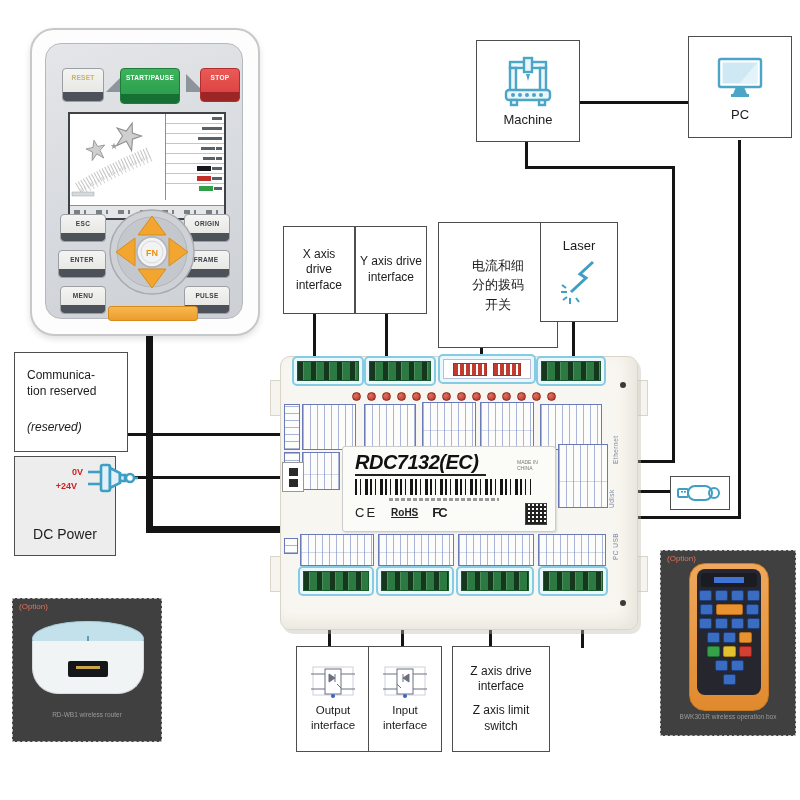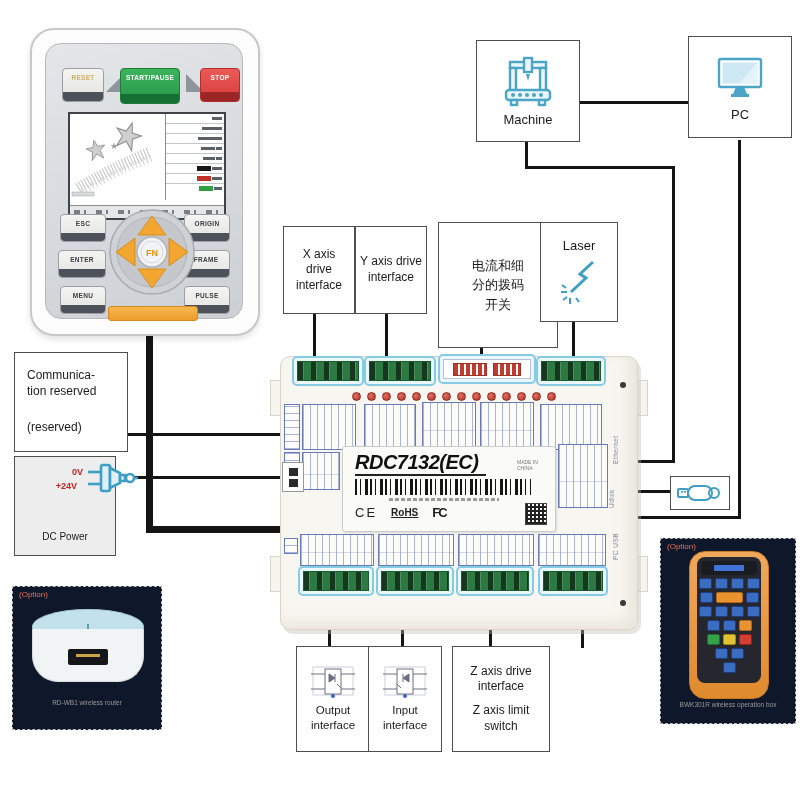--- a/index.html
+++ b/index.html
@@ -9,21 +9,21 @@
   
   .wire{position:absolute;background:#141414;z-index:1;}
   .wire.h{height:3px;} .wire.v{width:3px;}
   .wire.th-v{width:7px;} .wire.th-h{height:7px;}
   
   .node{position:absolute;background:#fff;border:1.5px solid #4e4e4e;z-index:3;
         display:flex;flex-direction:column;align-items:center;justify-content:center;
         text-align:center;font-size:12px;line-height:1.3;gap:4px;}
   .node .cap13{font-size:13px;}
   
-  .optbox{position:absolute;border:1.5px dashed #bdbdbd;background:#0f172a;z-index:3;}
+  .optbox{position:absolute;border:1.5px dashed #bdbdbd;background:#404040;z-index:3;margin-top:12px;}
   .opt-tag{position:absolute;left:6px;top:3px;font-size:8px;color:#e0715a;}
   .opt-cap{position:absolute;left:2px;right:2px;text-align:center;font-size:6.5px;color:#9a9a9a;}
   
   .p-outer{position:absolute;left:30px;top:28px;width:226px;height:304px;border-radius:24px;
            background:#fdfdfd;border:2px solid #c6c8ca;box-shadow:0 3px 6px rgba(0,0,0,.12);z-index:4;}
   .p-plate{position:absolute;left:13px;top:13px;width:196px;height:274px;border-radius:16px;
            background:linear-gradient(160deg,#e4e6e9,#ccd0d5);border:1px solid #b5b8bc;}
   .pbtn{position:absolute;background:linear-gradient(#f4f4f2,#e2e2df);border:1px solid #9b9fa3;
         border-radius:4px;overflow:hidden;display:flex;justify-content:center;cursor:default;}
   .pbtn .lbl{font-size:6.5px;font-weight:bold;margin-top:5px;letter-spacing:.3px;color:#3c4046;}
@@ -284,27 +284,27 @@
         <line x1="5" y1="27" x2="9" y2="30"></line>
           <line x1="6" y1="42" x2="10" y2="39"></line>
         <line x1="19" y1="40" x2="22" y2="44"></line>
       </g>
     </svg>
   </div>
 
   <div class="node" style="left:14px;top:352px;width:100px;height:98px;align-items:flex-start;padding-left:12px;text-align:left;">
     <span>Communica-</span>
     <span style="margin-top:-4px;">tion reserved</span>
-    <span style="margin-top:17px;">(reserved)</span>
+    <span style="margin-top:17px;font-style:italic;">(reserved)</span>
   </div>
 
   <div class="node dcbox" style="left:14px;top:456px;width:100px;height:98px;">
     <span class="dclabel" style="left:28px;top:10px;">0V</span>
     <span class="dclabel" style="left:22px;top:24px;">+24V</span>
-    <span style="position:absolute;left:0;right:0;bottom:12px;font-size:10px;">DC Power</span>
+    <span style="position:absolute;left:0;right:0;bottom:12px;font-size:14px;">DC Power</span>
   </div>
   <svg class="abs" style="left:86px;top:460px;z-index:4;" width="52" height="36" viewBox="0 0 52 36" fill="none" stroke="#3f9ec4" stroke-width="2.6">
     <line x1="2" y1="12" x2="15" y2="12"></line>
       <line x1="2" y1="24" x2="15" y2="24"></line>
     <rect x="15" y="5" width="9" height="26" rx="2" fill="#dff0f8"></rect>
     <path d="M24 8 L34 13 L34 23 L24 28 Z" fill="#dff0f8"></path>
     <rect x="34" y="15" width="5" height="6" fill="#dff0f8"></rect>
     <circle cx="44" cy="18" r="4"></circle>
       <line x1="48" y1="18" x2="52" y2="18"></line>
   </svg>

